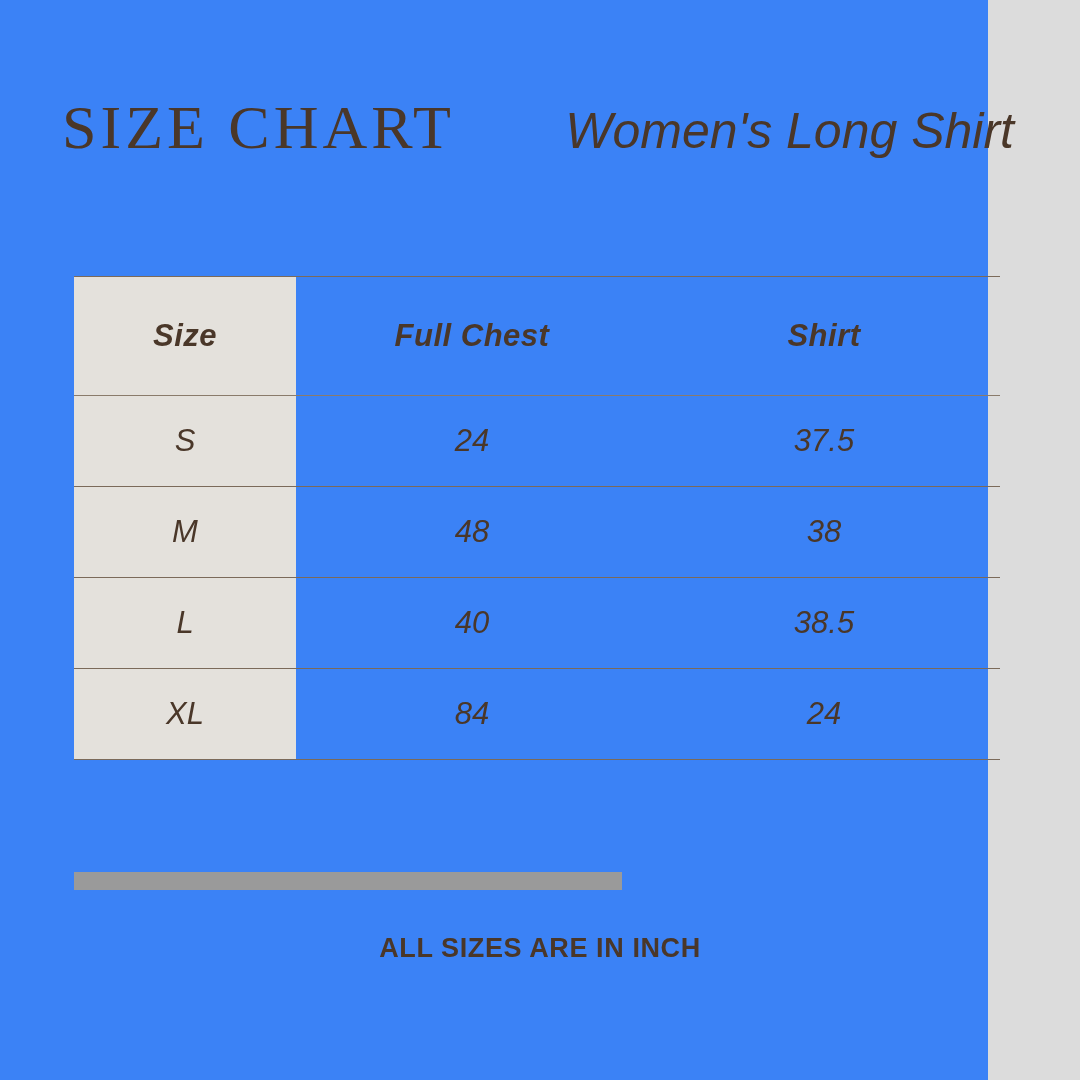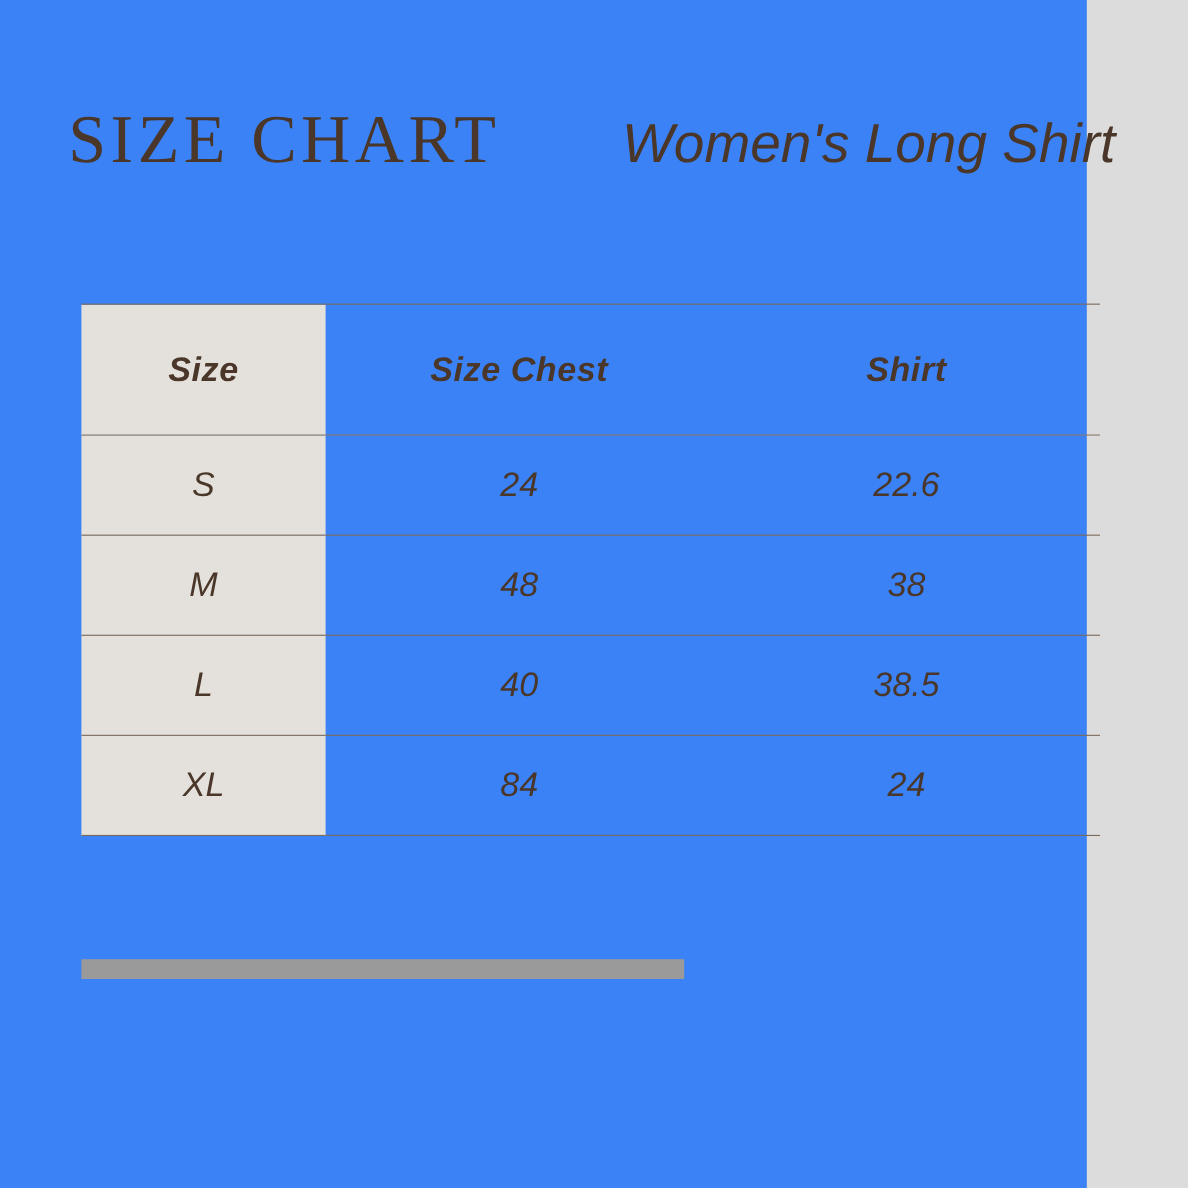--- a/index.html
+++ b/index.html
@@ -139,29 +139,29 @@
   <div class="table-wrap">
     <table class="size-table">
       <colgroup>
         <col class="c-size">
         <col class="c-chest">
         <col class="c-length">
       </colgroup>
       <thead>
         <tr>
           <th class="first">Size</th>
-          <th>Size Chest</th>
+          <th>Full Chest</th>
           <th>Shirt</th>
         </tr>
       </thead>
       <tbody>
         <tr>
           <td class="first">S</td>
           <td>24</td>
-          <td>22.6</td>
+          <td>37.5</td>
         </tr>
         <tr>
           <td class="first">M</td>
           <td>48</td>
           <td>38</td>
         </tr>
         <tr>
           <td class="first">L</td>
           <td>40</td>
           <td>38.5</td>
@@ -170,14 +170,15 @@
           <td class="first">XL</td>
           <td>84</td>
           <td>24</td>
         </tr>
       </tbody>
     </table>
   </div>
 
   <div class="rule"></div>
 
+  <div class="footer-note">ALL SIZES ARE IN INCH</div>
 
 </div>
 
 </body></html>

